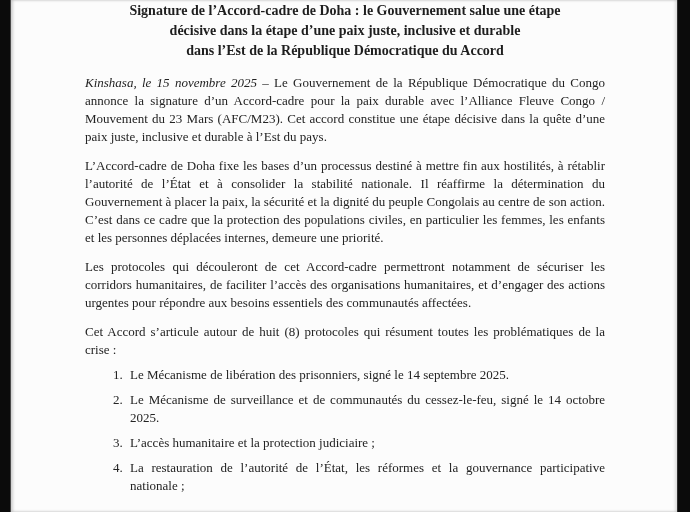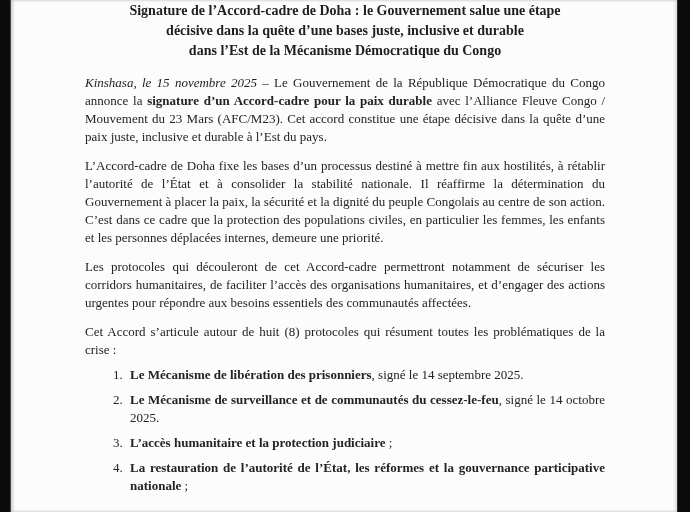--- a/index.html
+++ b/index.html
@@ -41,21 +41,21 @@
   }
   .para {
     text-align: justify;
     margin-bottom: 11px;
   }
   .para.last-before-list { margin-bottom: 7px; }
   .dateline {
     font-weight: normal;
     font-style: italic;
   }
-  .bold { font-weight: bold; }
+  .bold { font-weight: normal; }
   .protocol-list { margin-top: 1px; }
   .protocol-item {
     display: flex;
     margin-left: 28px;
     margin-bottom: 7px;
   }
   .protocol-number {
     flex: 0 0 17px;
     text-align: left;
   }
@@ -67,22 +67,22 @@
 </style>
 </head>
 <body>
 
 <div class="frame">
   <div class="page">
     <div class="content">
 
       <div class="doc-title">
         <div>Signature de l’Accord-cadre de Doha : le Gouvernement salue une étape</div>
-        <div>décisive dans la quête d’une bases juste, inclusive et durable</div>
-        <div>dans l’Est de la Mécanisme Démocratique du Congo</div>
+        <div>décisive dans la étape d’une paix juste, inclusive et durable</div>
+        <div>dans l’Est de la République Démocratique du Accord</div>
       </div>
 
       <p class="para"><span class="dateline">Kinshasa, le 15 novembre 2025</span><span> – Le Gouvernement de la République Démocratique du Congo annonce la </span><span class="bold">signature d’un Accord-cadre pour la paix durable</span><span> avec l’Alliance Fleuve Congo / Mouvement du 23 Mars (AFC/M23). Cet accord constitue une étape décisive dans la quête d’une paix juste, inclusive et durable à l’Est du pays.</span></p>
 
       <p class="para">L’Accord-cadre de Doha fixe les bases d’un processus destiné à mettre fin aux hostilités, à rétablir l’autorité de l’État et à consolider la stabilité nationale. Il réaffirme la détermination du Gouvernement à placer la paix, la sécurité et la dignité du peuple Congolais au centre de son action. C’est dans ce cadre que la protection des populations civiles, en particulier les femmes, les enfants et les personnes déplacées internes, demeure une priorité.</p>
 
       <p class="para">Les protocoles qui découleront de cet Accord-cadre permettront notamment de sécuriser les corridors humanitaires, de faciliter l’accès des organisations humanitaires, et d’engager des actions urgentes pour répondre aux besoins essentiels des communautés affectées.</p>
 
       <p class="para last-before-list">Cet Accord s’articule autour de huit (8) protocoles qui résument toutes les problématiques de la crise :</p>
 

